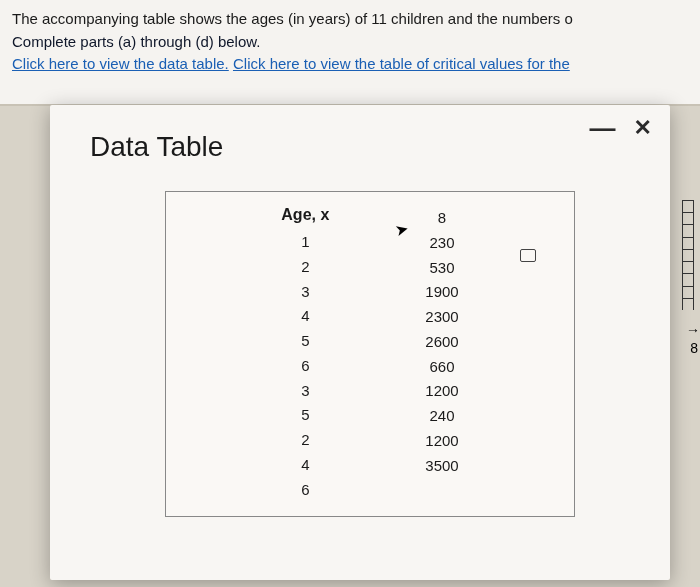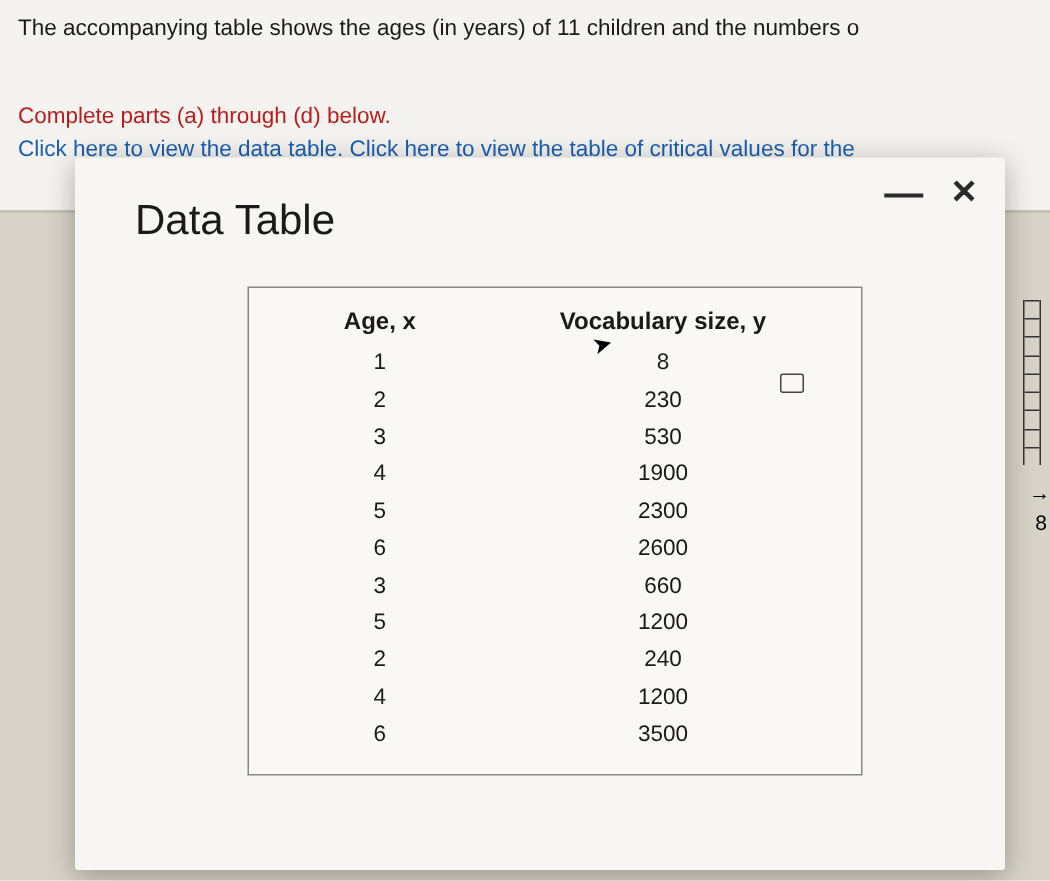--- a/index.html
+++ b/index.html
@@ -12,23 +12,24 @@
       position: relative;
     }
     .problem-text {
       background: #f5f3f0;
       padding: 8px 12px 28px 12px;
       font-size: 15px;
       line-height: 1.5;
       border-bottom: 2px solid #c8c2b5;
     }
     .problem-text .line1 { color: #1a1a1a; }
-    .problem-text .line2 { color: #b91c1c; margin-top: 36px; }
+    .problem-text .line2 { color: #0f172a; }
     .link {
       color: #1a5fb4;
+      text-decoration: underline;
       cursor: pointer;
     }
     .modal {
       position: absolute;
       top: 105px;
       left: 50px;
       width: 620px;
       height: 475px;
       background: #f8f6f3;
       box-shadow: 0 4px 20px rgba(0,0,0,0.3);
@@ -184,21 +185,20 @@
         <div class="cell">4</div>
         <div class="cell">5</div>
         <div class="cell">6</div>
         <div class="cell">3</div>
         <div class="cell">5</div>
         <div class="cell">2</div>
         <div class="cell">4</div>
         <div class="cell">6</div>
       </div>
       <div class="col">
-        <div class="col-header">Vocabulary size, y</div>
         <div class="cell">8</div>
         <div class="cell">230</div>
         <div class="cell">530</div>
         <div class="cell">1900</div>
         <div class="cell">2300</div>
         <div class="cell">2600</div>
         <div class="cell">660</div>
         <div class="cell">1200</div>
         <div class="cell">240</div>
         <div class="cell">1200</div>

